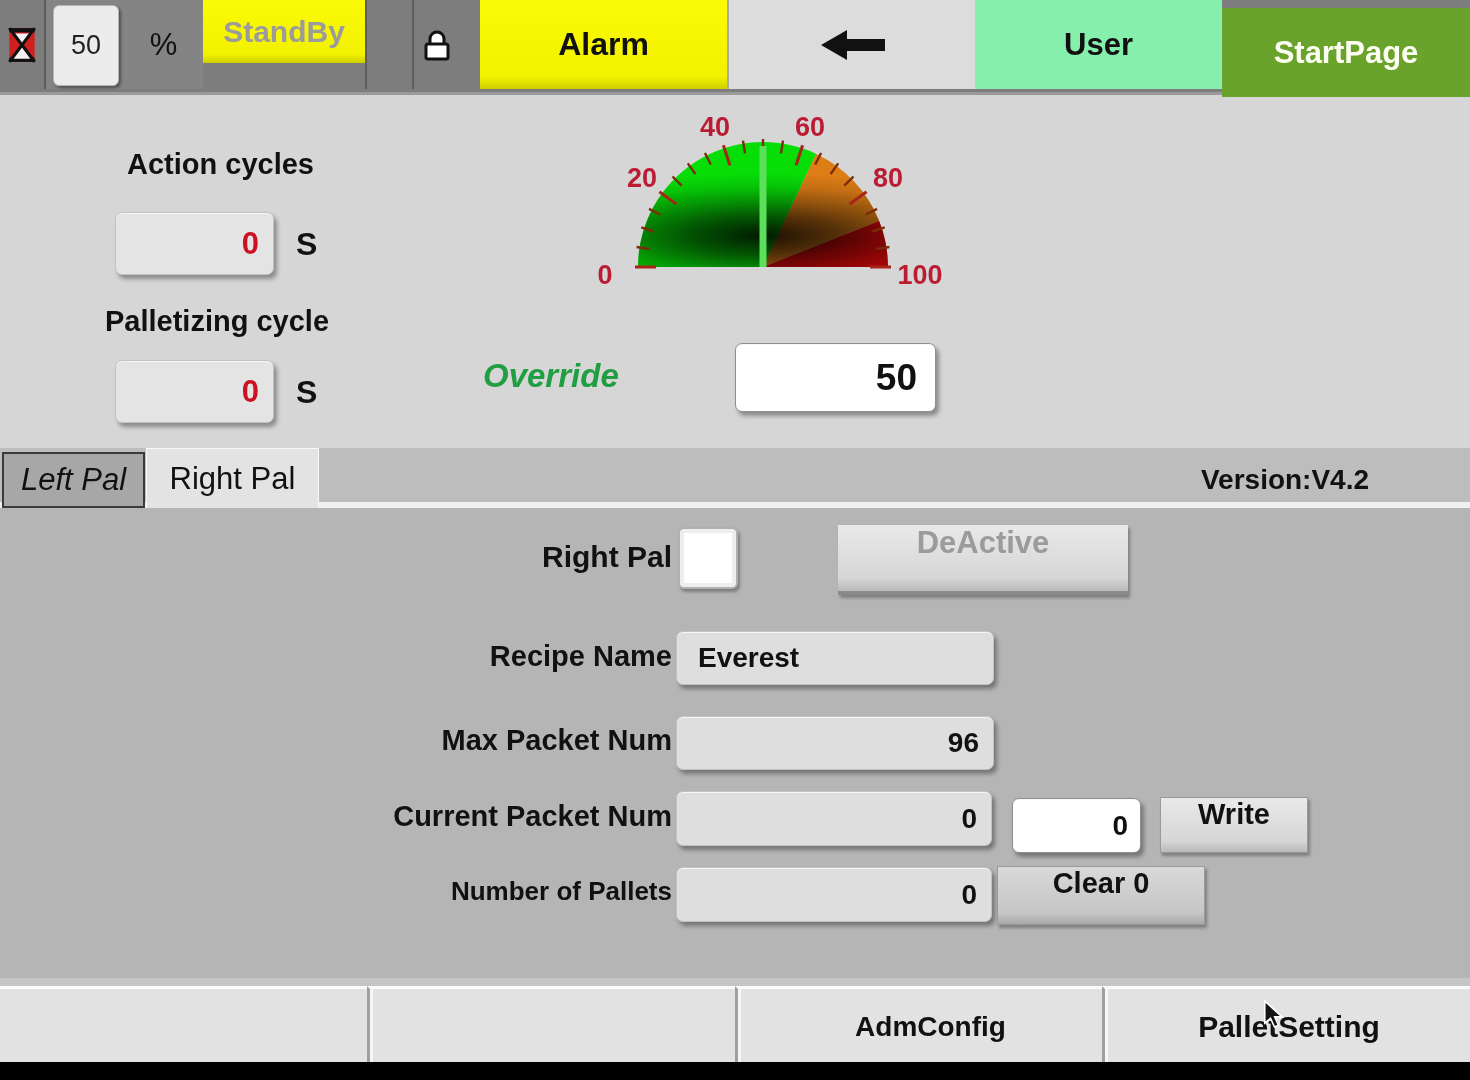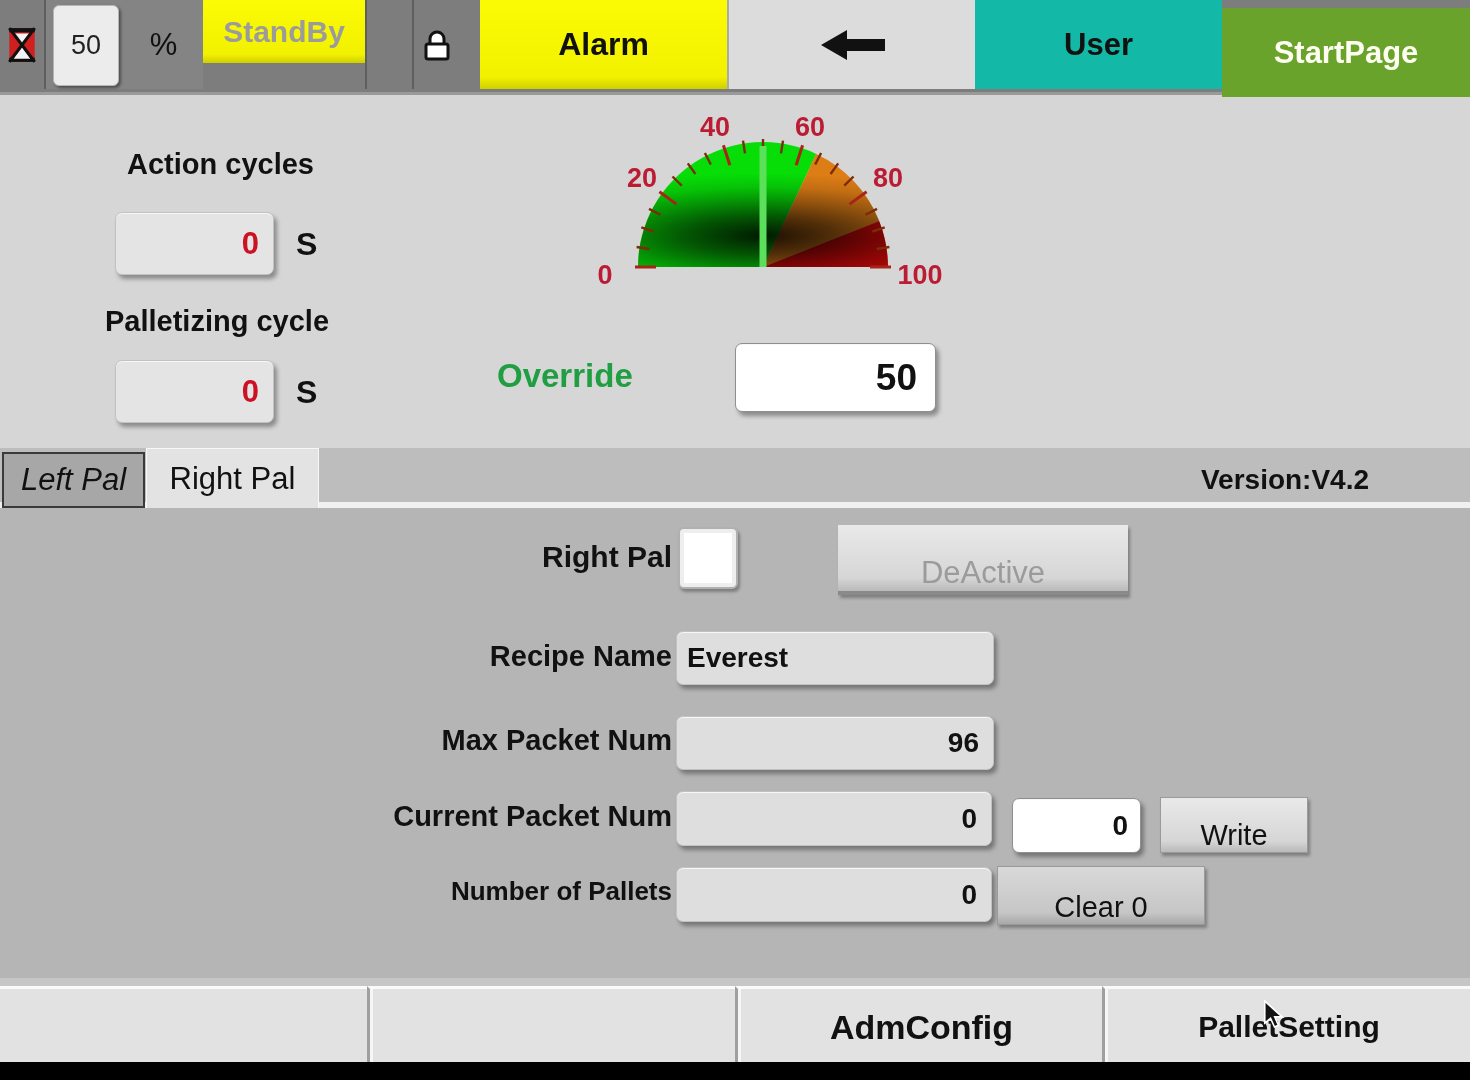--- a/index.html
+++ b/index.html
@@ -9,21 +9,21 @@
   .seg{display:flex;align-items:center;justify-content:center;font-weight:700;}
   .yellow{background:linear-gradient(#fbfb05,#f2f200 86%,#cfcf00);}
   .graybtn{background:#7d7d7d;}
   .fld{background:#dedede;border:1px solid #c2c2c2;border-radius:7px;
        box-shadow:inset 0 1px 0 #f7f7f7, 3px 4px 4px rgba(0,0,0,0.35);
        display:flex;align-items:center;}
   .fld.right{justify-content:flex-end;}
   .fld.white{background:#ffffff;}
   .lbl{font-weight:700;color:#111;}
   .rlabel{text-align:right;font-weight:700;color:#111;}
-  .btn{display:flex;align-items:flex-end;justify-content:center;font-weight:400;color:#111;
+  .btn{display:flex;align-items:flex-start;justify-content:center;font-weight:700;color:#111;
        background:linear-gradient(#e9e9e9,#d6d6d6 80%,#b9b9b9);
        border:1px solid #9a9a9a;box-shadow:2px 3px 3px rgba(0,0,0,0.3);}
   .footbtn{display:flex;align-items:center;justify-content:center;font-weight:700;
            color:#111;background:#e2e2e2;border-top:3px solid #fafafa;}
   .footsep{border-left:3px solid #9f9f9f;box-shadow:inset 3px 0 0 #f6f6f6;}
 </style>
 </head>
 <body>
 
 <div class="screen">
@@ -70,21 +70,21 @@
     <div class="abs seg yellow" style="left:480px;top:0;width:247px;height:89px;font-size:32px;color:#111;">
       <span>Alarm</span>
     </div>
 
     <div class="abs seg" style="left:727px;top:0;width:248px;height:89px;background:#dcdcdc;border-left:2px solid #aaa;">
       <svg width="64" height="30" viewBox="0 0 64 30">
         <path d="M64 9 H26 V0 L0 15 L26 30 V21 H64 Z" fill="#111"></path>
       </svg>
     </div>
 
-    <div class="abs seg" style="left:975px;top:0;width:247px;height:89px;background:#14b8a6;font-size:31px;color:#111;">
+    <div class="abs seg" style="left:975px;top:0;width:247px;height:89px;background:#86efac;font-size:31px;color:#111;">
       <span>User</span>
     </div>
 
     <div class="abs seg" style="left:1222px;top:8px;width:248px;height:89px;background:#6aa32b;font-size:31px;color:#fdfdf2;">
       <span>StartPage</span>
     </div>
   </div>
 
   <div class="abs lbl" style="left:127px;top:148px;font-size:29px;">Action cycles</div>
 
@@ -148,21 +148,21 @@
         <text x="25" y="175">0</text>
         <text x="62" y="78">20</text>
         <text x="135" y="27">40</text>
         <text x="230" y="27">60</text>
         <text x="308" y="78">80</text>
         <text x="340" y="175">100</text>
       </g>
     </svg>
   </div>
 
-  <div class="abs" style="left:497px;top:357px;font-size:33px;font-weight:700;color:#1f9e42;">Override</div>
+  <div class="abs" style="left:483px;top:357px;font-size:33px;font-weight:700;color:#1f9e42;font-style:italic;">Override</div>
   <div class="abs fld white right" style="left:735px;top:343px;width:199px;height:67px;border:1px solid #8f8f8f;">
     <span style="font-size:37px;font-weight:700;color:#111;padding-right:18px;">50</span>
   </div>
 
   <div class="abs" style="left:0;top:448px;width:1470px;height:60px;background:#bdbdbd;"></div>
   <div class="abs" style="left:0;top:502px;width:1470px;height:6px;background:#f0f0f0;"></div>
 
   <div class="abs seg" style="left:2px;top:452px;width:139px;height:52px;background:#a7a7a7;border:2px solid #3a3a3a;
               font-size:31px;font-weight:400;color:#111;font-style:italic;">
     <span>Left Pal</span>
@@ -182,21 +182,21 @@
   <div class="abs" style="left:678px;top:527px;width:56px;height:58px;background:#fff;border:2px solid #b0b0b0;
               border-radius:6px;box-shadow:2px 3px 3px rgba(0,0,0,0.3), inset 0 0 0 4px #eee;"></div>
 
   <div class="abs btn" style="left:838px;top:525px;width:290px;height:66px;font-size:31px;color:#9b9b9b;
               border:none;border-bottom:4px solid #8a8a8a;">
     <span>DeActive</span>
   </div>
 
   <div class="abs rlabel" style="left:372px;top:640px;width:300px;font-size:29px;">Recipe Name</div>
   <div class="abs fld" style="left:676px;top:631px;width:316px;height:52px;">
-    <span style="font-size:28px;font-weight:600;color:#111;padding-left:10px;">Everest</span>
+    <span style="font-size:28px;font-weight:600;color:#111;padding-left:21px;">Everest</span>
   </div>
 
   <div class="abs rlabel" style="left:372px;top:724px;width:300px;font-size:29px;">Max Packet Num</div>
   <div class="abs fld right" style="left:676px;top:716px;width:316px;height:52px;">
     <span style="font-size:28px;font-weight:600;color:#111;padding-right:14px;">96</span>
   </div>
 
   <div class="abs rlabel" style="left:372px;top:800px;width:300px;font-size:29px;">Current Packet Num</div>
   <div class="abs fld right" style="left:676px;top:791px;width:314px;height:53px;">
     <span style="font-size:28px;font-weight:600;color:#111;padding-right:14px;">0</span>
@@ -214,21 +214,21 @@
   </div>
   <div class="abs btn" style="left:997px;top:866px;width:206px;height:57px;font-size:29px;
               background:linear-gradient(#d9d9d9,#c6c6c6 80%,#a9a9a9);">
     <span>Clear 0</span>
   </div>
 
   <div class="abs" style="left:0;top:978px;width:1470px;height:8px;background:#c6c6c6;"></div>
 
   <div class="abs footbtn" style="left:0;top:986px;width:367px;height:76px;"></div>
   <div class="abs footbtn footsep" style="left:367px;top:986px;width:368px;height:76px;"></div>
-  <div class="abs footbtn footsep" style="left:735px;top:986px;width:367px;height:76px;font-size:34px;">
+  <div class="abs footbtn footsep" style="left:735px;top:986px;width:367px;height:76px;font-size:28px;padding-left:9px;">
     <span>AdmConfig</span>
   </div>
   <div class="abs footbtn footsep" style="left:1102px;top:986px;width:368px;height:76px;font-size:30px;">
     <span>PalletSetting</span>
   </div>
 
   <div class="abs" style="left:0;top:1062px;width:1470px;height:18px;background:#000;"></div>
 
   <svg class="abs" style="left:1262px;top:1000px;z-index:9;" width="24" height="30" viewBox="0 0 18 26">
     <path d="M1,1 L1,20 L6,15.8 L9.4,23.4 L12.8,21.9 L9.6,14.6 L16,14.6 Z" fill="#141414" stroke="#fff" stroke-width="1.4"></path>

